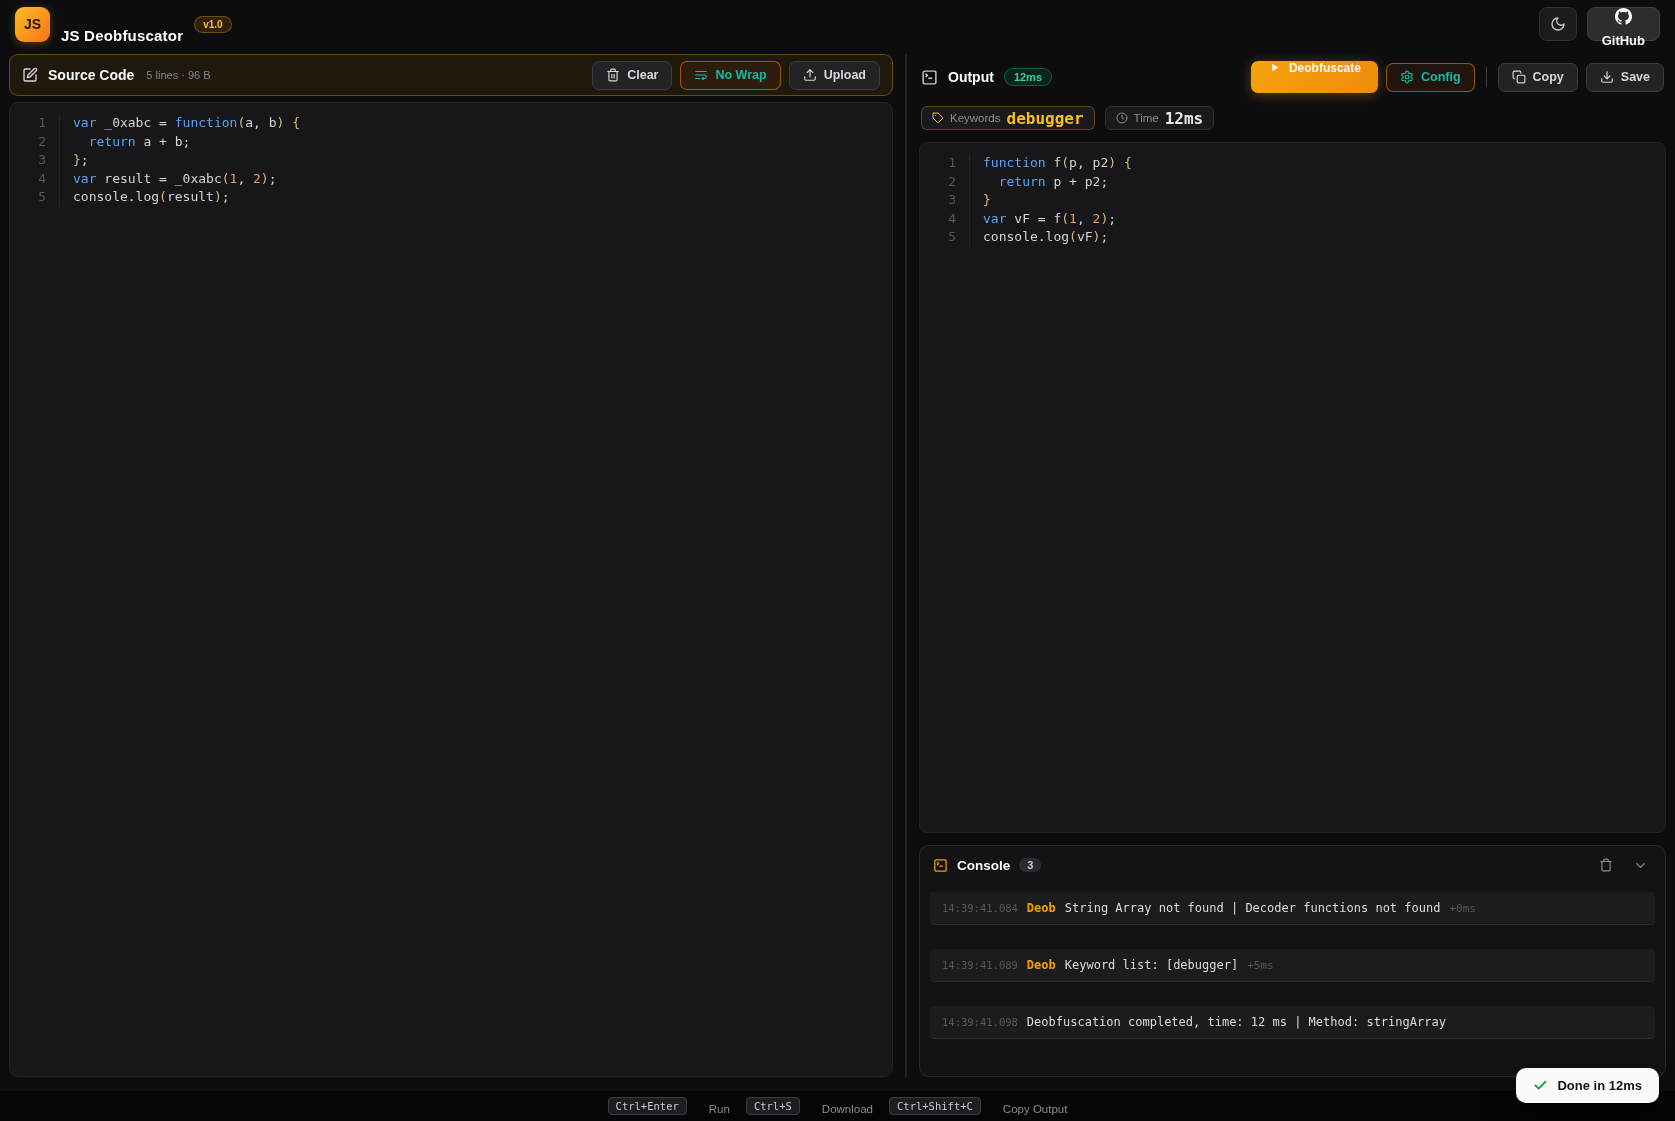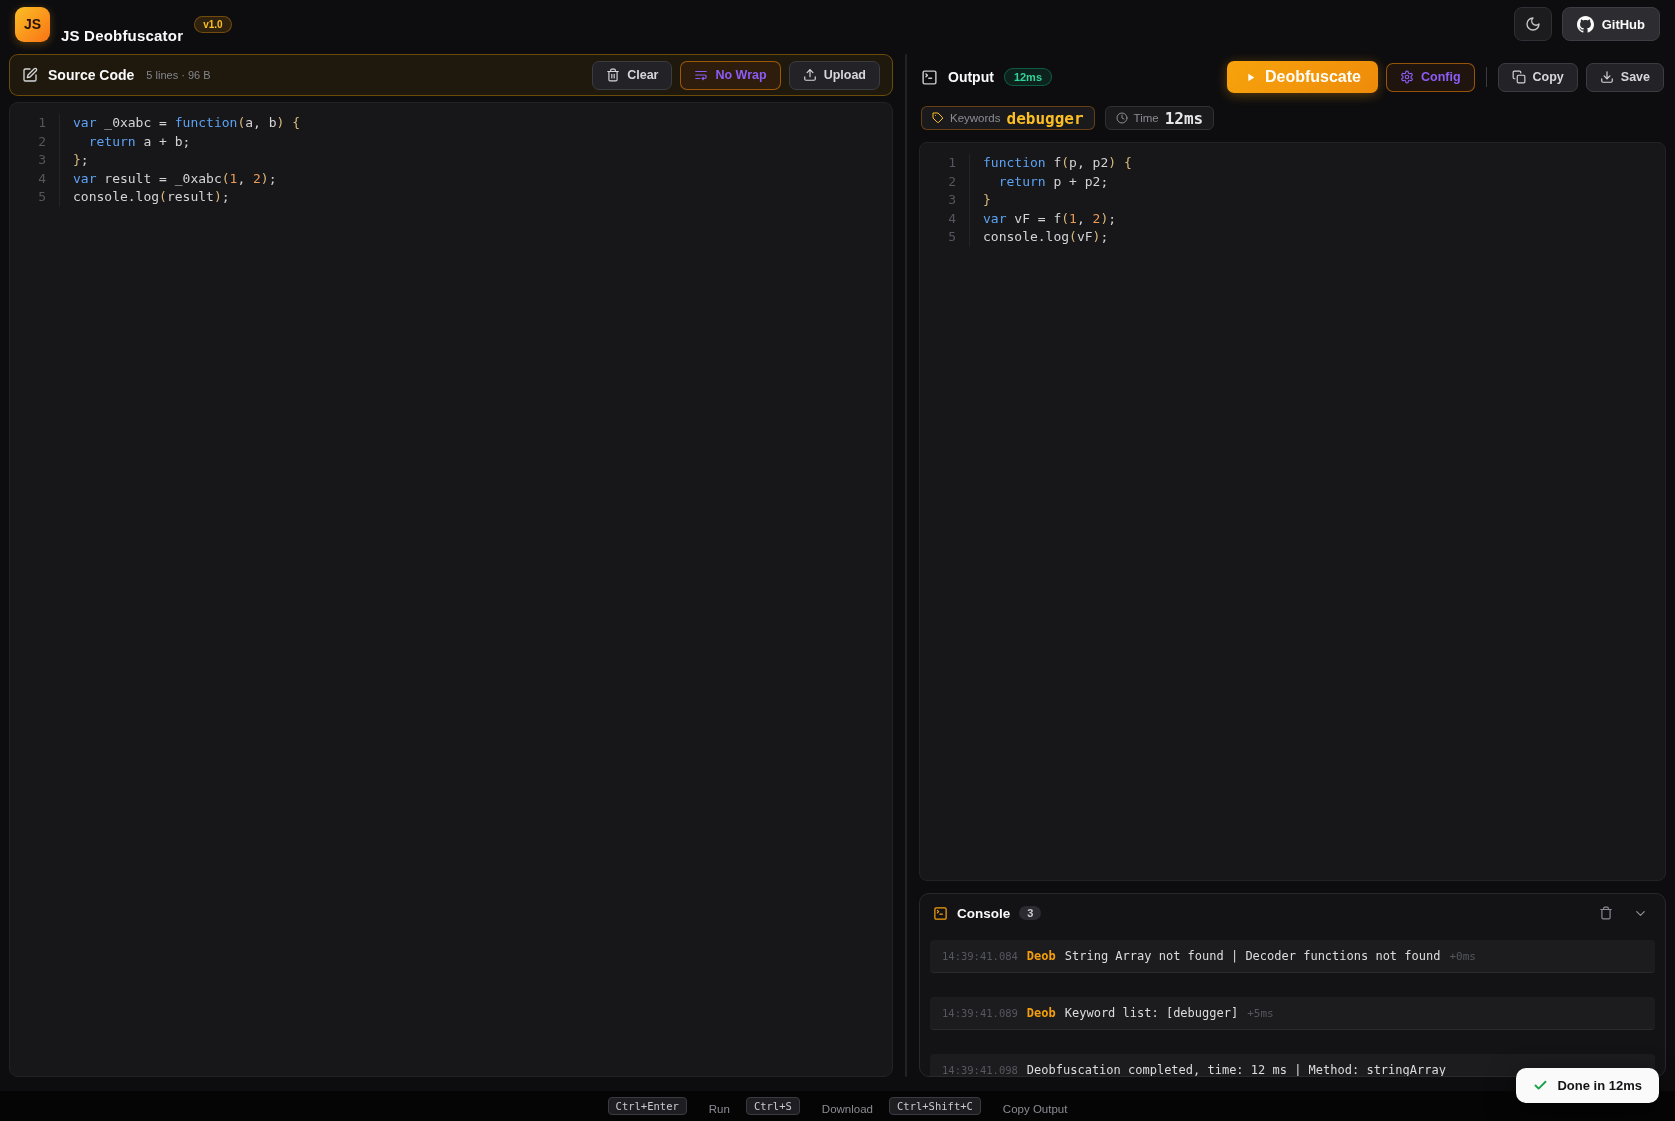--- a/index.html
+++ b/index.html
@@ -29,21 +29,21 @@
     background:rgba(245,158,11,.14); color:#fbbf24; font-size:10px; font-weight:700;
     padding:2px 8px; border-radius:999px; border:1px solid rgba(245,158,11,.35);
   }
   .header-right { margin-left:auto; display:flex; align-items:center; gap:10px; }
   .icon-btn {
     width:38px; height:34px; border-radius:8px; background:#1c1c1f; border:1px solid #2f2f35;
     color:#c9c9cf; display:flex; align-items:center; justify-content:center; cursor:pointer;
   }
   .github-btn {
     height:34px; padding:0 14px; border-radius:8px; background:#2c2c31; border:1px solid #3d3d44;
-    color:#fafafa; font-weight:600; font-size:13px; display:flex; align-items:center; gap:8px; cursor:pointer;
+    color:#fafafa; font-weight:600; font-size:13px; display:flex; align-items:center; gap:8px; cursor:pointer;flex-direction:column;
   }
 
   
   .main { flex:1; min-height:0; display:flex; gap:12px; padding:6px 9px 14px; }
   .left-panel { width:884px; flex-shrink:0; display:flex; flex-direction:column; min-height:0; }
   .panel-resizer { width:2px; background:#232327; border-radius:2px; cursor:col-resize; }
   .right-panel { flex:1; min-width:0; display:flex; flex-direction:column; min-height:0; }
 
   
   .source-header {
@@ -51,21 +51,21 @@
     background:#1e180d; border:1px solid rgba(202,138,4,.45); border-radius:9px; margin-bottom:6px;
   }
   .panel-title { font-size:14px; font-weight:700; color:#fafafa; }
   .meta { font-size:11px; color:#84848c; margin-left:2px; }
   .toolbar-right { margin-left:auto; display:flex; align-items:center; gap:8px; }
   .btn {
     height:29px; display:inline-flex; align-items:center; gap:7px; padding:0 13px;
     border-radius:7px; background:#232327; border:1px solid #3b3b42;
     color:#d6d6db; font-size:12.5px; font-weight:600; cursor:pointer; font-family:"Liberation Sans",sans-serif;
   }
-  .btn.amber { color:#8b5cf6; border-color:rgba(217,119,6,.65); background:rgba(146,64,14,.14); }
+  .btn.amber { color:#14b8a6; border-color:rgba(217,119,6,.65); background:rgba(146,64,14,.14); }
   .vdiv { width:1px; height:20px; background:#3a3a41; margin:0 3px; }
 
   
   .editor {
     flex:1; min-height:0; background:#17171a; border:1px solid #232327; border-radius:9px;
     padding:11px 0; overflow:hidden;
     font-family:"DejaVu Sans Mono", monospace; font-size:13px; line-height:18.5px;
   }
   .code-line { display:flex; }
   .gutter {
@@ -79,23 +79,23 @@
   .tok-pl { color:#d4d4d8; }
 
   
   .output-header { height:46px; flex-shrink:0; display:flex; align-items:center; gap:10px; padding:0 2px; margin-bottom:6px; }
   .output-header .icon { color:#c9c9cf; }
   .badge-green {
     background:rgba(16,185,129,.12); border:1px solid rgba(16,185,129,.4); color:#34d399;
     font-size:11px; font-weight:700; padding:2px 9px; border-radius:999px;
   }
   .deob-btn {
-    height:32px; display:inline-flex; align-items:center; gap:8px; padding:0 17px;
+    height:32px; display:inline-flex; gap:8px; padding:0 17px;
     border:none; border-radius:7px; background:linear-gradient(135deg,#f7a30c,#ee8b0a);
-    color:#fffdf7; font-size:16px; font-weight:700; cursor:pointer;
+    color:#fffdf7; font-size:12px; font-weight:700; cursor:pointer;
     box-shadow:0 2px 12px rgba(245,158,11,.35); font-family:"Liberation Sans",sans-serif;
   }
 
   
   .chips-row { display:flex; align-items:center; gap:10px; margin-bottom:12px; padding:0 2px; flex-shrink:0; }
   .chip {
     height:24px; display:inline-flex; align-items:center; gap:6px; padding:0 10px;
     border:1px solid #303036; border-radius:6px; background:#1a1a1d; font-size:11.5px;
   }
   .chip.chip-amber { border-color:rgba(217,119,6,.4); }
@@ -106,21 +106,21 @@
   .chip-value.light { color:#e7e7ea; }
 
   
   .tabs { display:flex; gap:26px; padding:0 6px; flex-shrink:0; }
   .tab { font-size:13px; font-weight:600; color:#9a9aa2; padding:2px 2px 8px; cursor:pointer; border-bottom:2px solid transparent; }
   .tab.active { color:#fbbf24; border-bottom-color:#f59e0b; }
   .output-editor { border-radius:8px; }
 
   
   .console {
-    height:184px; flex-shrink:0; margin-top:12px; background:#131316;
+    height:232px; flex-shrink:0; margin-top:12px; background:#131316;
     border:1px solid #28282d; border-radius:10px; display:flex; flex-direction:column; overflow:hidden;
   }
   .console-header { height:38px; flex-shrink:0; display:flex; align-items:center; gap:9px; padding:0 13px; }
   .console-header .icon { color:#f59e0b; }
   .panel-title.sm { font-size:13.5px; }
   .console-count { background:#2b2b31; color:#c9c9cf; font-size:11px; font-weight:700; padding:1px 8px; border-radius:999px; }
   .console-actions { margin-left:auto; display:flex; align-items:center; gap:12px; }
   .ghost-btn { background:none; border:none; color:#8b8b93; cursor:pointer; padding:4px; display:flex; }
   .console-body { flex:1; min-height:0; padding:8px 10px; overflow:hidden; }
   .console-entry {

